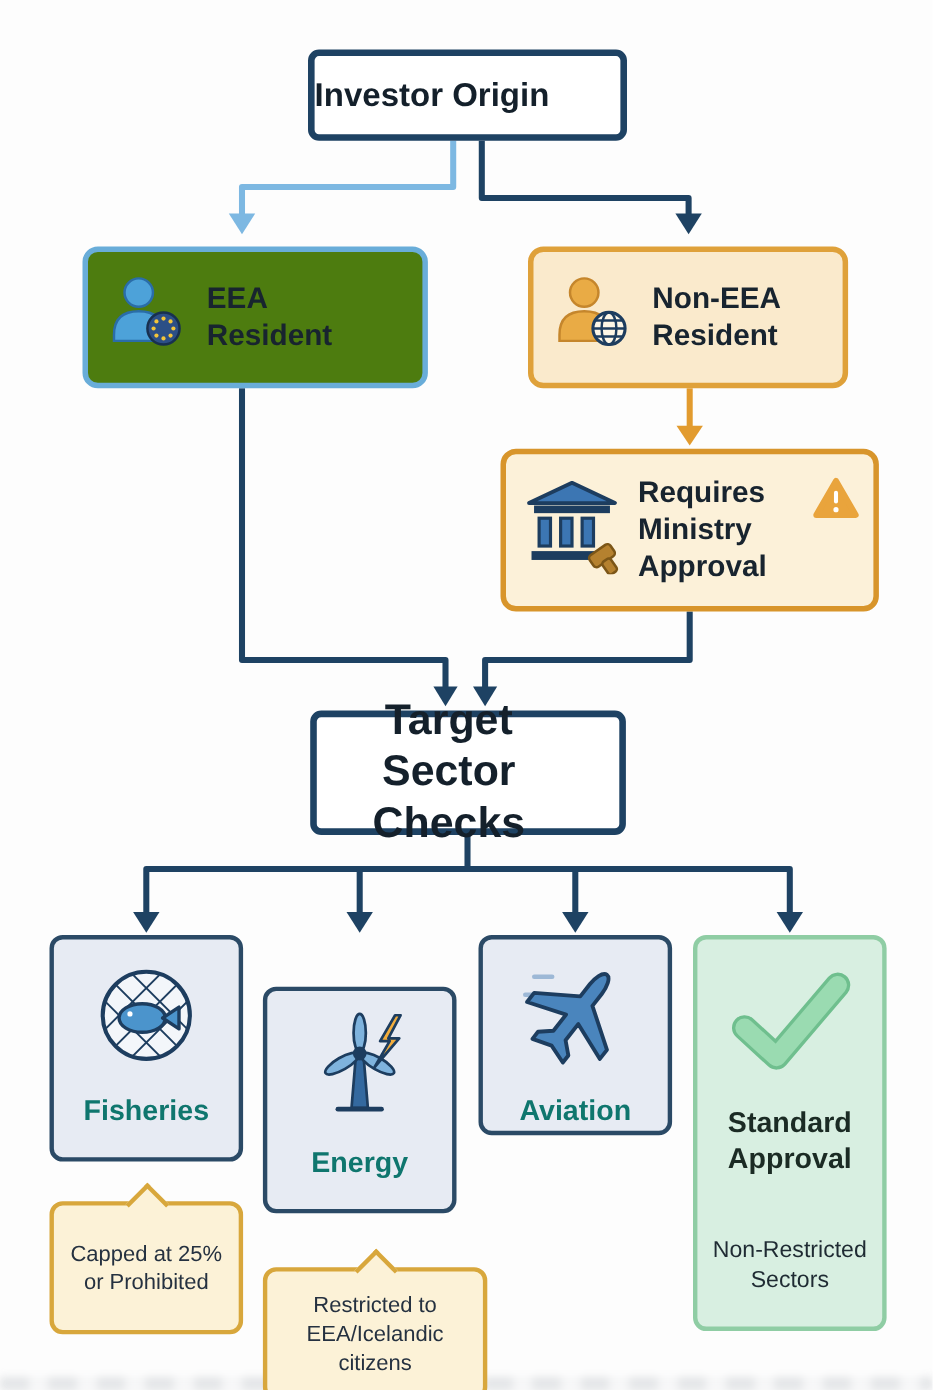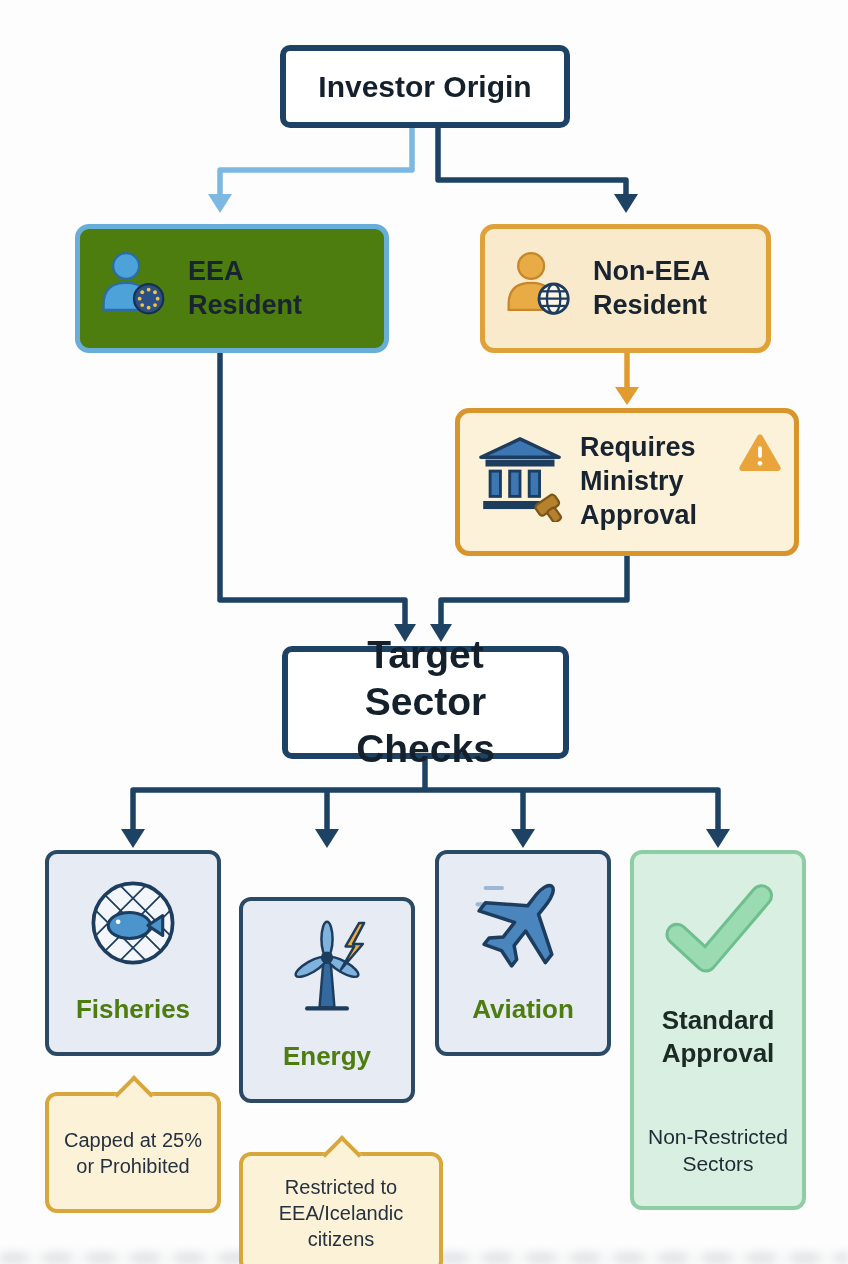--- a/index.html
+++ b/index.html
@@ -5,21 +5,21 @@
   * { margin:0; padding:0; box-sizing:border-box; }
   html,body { background:#ffffff; font-family:"Liberation Sans", sans-serif; }
   .canvas { position:relative; width:848px; height:1264px; background:#fdfdfd; overflow:hidden; }
 
   .wires { position:absolute; left:0; top:0; z-index:1; }
   .node  { position:absolute; z-index:2; display:flex; align-items:center; }
 
   
   .outline-box {
     background:#ffffff; border:6px solid #1e4263; border-radius:10px;
-    justify-content:center; text-align:center;
+    text-align:center;
     font-weight:bold; color:#14202b;
   }
   #investor { left:280px; top:45px;  width:290px; height:83px;  font-size:30px; }
   #target   { left:282px; top:646px; width:287px; height:113px; font-size:39px; line-height:1.2; }
   #target .lbl { width:240px; }
 
   
   .pill {
     border-radius:14px; padding:0 18px; gap:18px;
     font-weight:bold; font-size:27px; line-height:1.25; color:#18242f;
@@ -33,25 +33,25 @@
     background:#fcf1d9; border:5px solid #d8952b; border-radius:14px;
     padding:0 14px; gap:14px; font-weight:bold; font-size:27px; line-height:1.25; color:#18242f;
   }
   #ministry .lbl { width:140px; }
   #ministry .warn { position:absolute; right:12px; top:20px; }
 
   
   .sector {
     flex-direction:column; justify-content:flex-start;
     background:#e7ebf3; border:4px solid #2b4a66; border-radius:12px;
-    text-align:center; font-weight:bold; font-size:26px; color:#4d7c0f;
+    text-align:center; font-weight:bold; font-size:26px; color:#0f766e;
   }
   #fisheries { left:45px;  top:850px; width:176px; height:206px; }
   #energy    { left:239px; top:850px; width:176px; height:206px;margin-top:47px; }
-  #aviation  { left:435px; top:850px; width:176px; height:206px; }
+  #aviation  { left:435px; top:850px; width:176px; height:182px; }
   .sector .art { height:138px; display:flex; align-items:center; justify-content:center; width:100%; }
   .sector .lbl { margin-top:2px; }
 
   #standard {
     left:630px; top:850px; width:176px; height:360px;
     background:#d8efe1; border:4px solid #8fcda4; border-radius:12px;
     flex-direction:column; justify-content:flex-start; text-align:center;
     font-weight:bold; font-size:26px; color:#1b2b24; line-height:1.25;
   }
   #standard .art { height:150px; display:flex; align-items:center; justify-content:center; }

